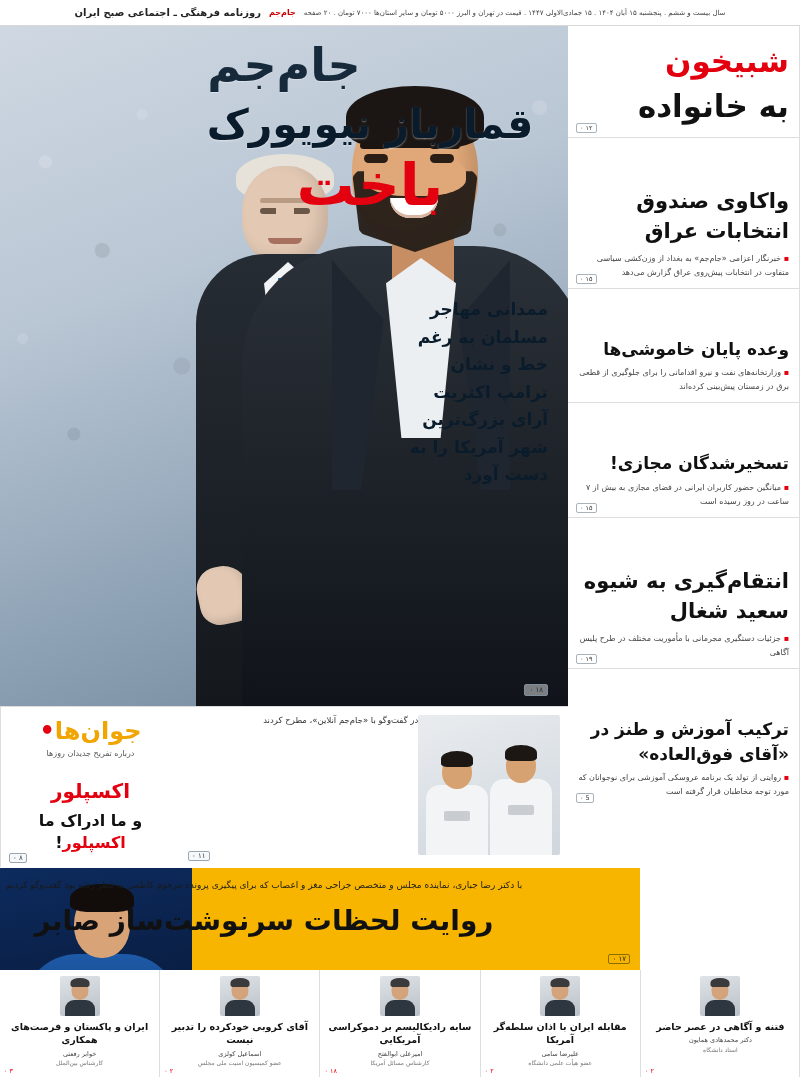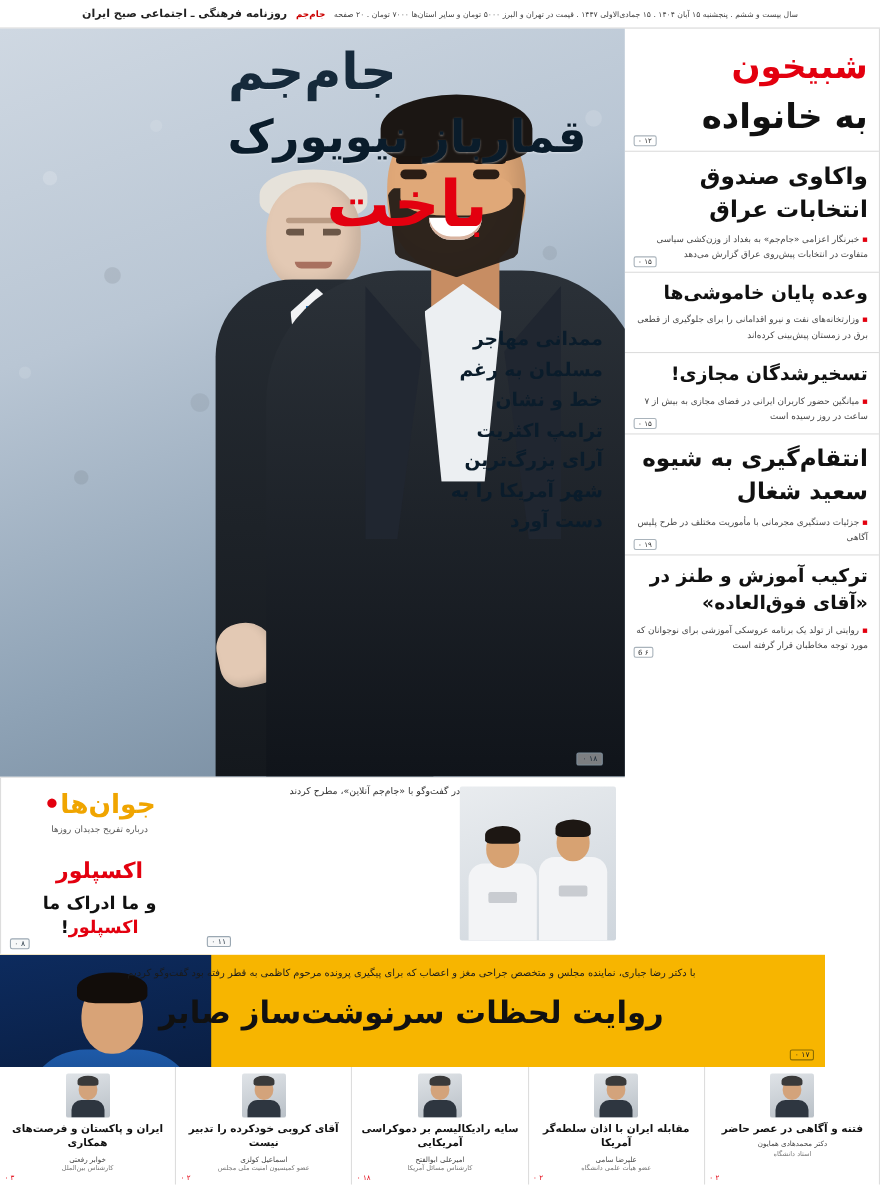--- a/index.html
+++ b/index.html
@@ -198,32 +198,32 @@
     text-align: left; font-size: 21px; font-weight:bold; color:#111; line-height: 1.55; direction: rtl;
   }
   .page-tag {
     position:absolute; font-size: 7px; color:#2a3a47; border:1px solid #9aa7b2;
     padding: 0 3px; border-radius:2px; background:#f7f8f9;
   }
 
   
   .r-item { padding: 7px 10px 8px; border-bottom: 1px solid #ddd; direction: rtl; position:relative;}
   .r-teaser { font-size: 8.5px; color:#333; line-height: 1.7; }
-  .r-title { font-weight:bold; color:#111; line-height:1.45; }
+  .r-title { font-weight:bold; color:#111; line-height:1.45;margin-top:41px; }
   .t-huge { font-size: 31px; }
   .t-huge .red { color:#e3000f; }
   .t-big { font-size: 21px; }
   .t-mid { font-size: 17px; }
   .r-bullet { font-size: 8px; color:#444; line-height:1.75; margin-top:5px;}
   .r-bullet .b { color:#e3000f; }
   .r-pg { position:absolute; left: 8px; bottom: 4px; font-size:6.5px; color:#333; border:1px solid #a9b3bb; padding: 0 3px; border-radius:2px;}
 
   
   .banner {
-    position:absolute; left:0; top: 868px; width: 750px; height: 102px;
+    position:absolute; left:0; top: 868px; width: 640px; height: 102px;
     background:#f7b500; overflow:hidden;
   }
   .banner .lead { position:absolute; right: 96px; top: 12px; width: 560px; font-size: 9px; color:#1a1a1a; direction: rtl; text-align:center;}
   .banner .headline {
     position:absolute; right: 96px; top: 36px; width: 560px; text-align:center;
     font-size: 28px; font-weight:bold; color:#111; direction:rtl;
   }
   .banner .pg { position:absolute; right: 10px; bottom: 6px; font-size:7px; color:#222; border:1px solid #8a6c00; padding: 0 3px; border-radius:2px; }
   .banner-photo {
     position:absolute; left: 0; top: 0; width: 192px; height: 208px;
@@ -307,21 +307,21 @@
           <span class="b">▪ </span><span>جزئیات دستگیری مجرمانی با مأموریت مختلف در طرح پلیس آگاهی</span>
         </div>
         <span class="r-pg">۱۹ ۰</span>
       </div>
 
       <div class="r-item" style="border-bottom:none;">
         <div class="r-title t-mid">ترکیب آموزش و طنز در «آقای فوق‌العاده»</div>
         <div class="r-bullet">
           <span class="b">▪ </span><span>روایتی از تولد یک برنامه عروسکی آموزشی برای نوجوانان که مورد توجه مخاطبان قرار گرفته است</span>
         </div>
-        <span class="r-pg">۶ 6</span>
+        <span class="r-pg">5 ۰</span>
       </div>
 
     </div>
 
     <div class="left-col">
 
       <div class="hero">
         <div class="crowd"></div>
 
         <div class="logo-band">

